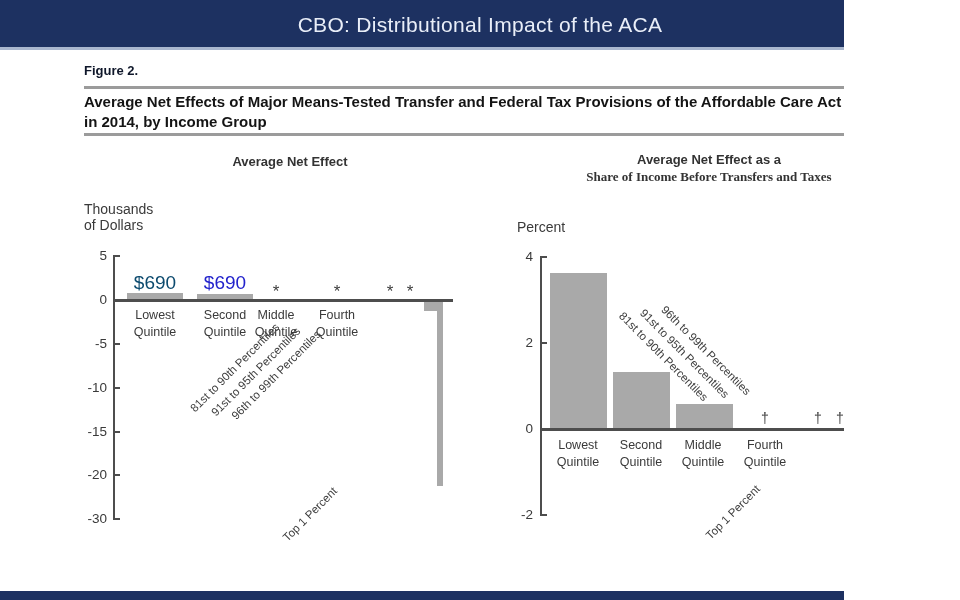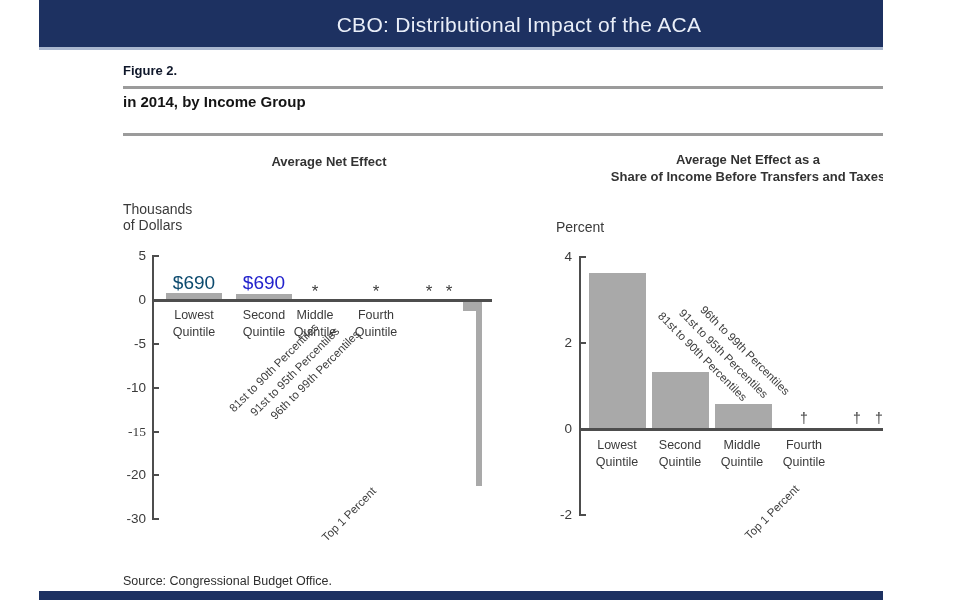--- a/index.html
+++ b/index.html
@@ -1,18 +1,18 @@
 <!DOCTYPE html>
 <html><head>
 <meta charset="utf-8">
 <style>
   html,body{margin:0;padding:0;background:#ffffff;}
   .slide{
     position:relative;width:844px;height:600px;overflow:hidden;background:#fff;
-    font-family:"Liberation Sans",sans-serif;color:#1a1a1a;margin-left:39px;
+    font-family:"Liberation Sans",sans-serif;color:#1a1a1a;
   }
   .topbar{position:absolute;left:0;top:0;width:960px;height:47px;background:#1d3161;}
   .topbar-title{
     position:absolute;left:0;top:0;width:960px;height:47px;line-height:49px;
     text-align:center;color:#e9eef8;font-size:21px;letter-spacing:.3px;
   }
   .topbar-edge{position:absolute;left:0;top:47px;width:960px;height:3px;background:#a9b7cf;}
   .bottombar{position:absolute;left:0;top:591px;width:960px;height:9px;background:#1d3161;}
   .fig-label{position:absolute;left:84px;top:63px;font-size:13px;font-weight:bold;color:#0f172a;}
   .rule{position:absolute;left:84px;width:793px;height:3px;background:#9b9b9b;}
@@ -42,39 +42,40 @@
 <div class="slide">
 
   <header class="topbar">
     <div class="topbar-title">CBO: Distributional Impact of the ACA</div>
   </header>
   <div class="topbar-edge"></div>
 
   <div class="fig-label">Figure 2.</div>
   <div class="rule rule1"></div>
   <div class="fig-title">
+    <div>Average Net Effects of Major Means-Tested Transfer and Federal Tax Provisions of the Affordable Care Act</div>
     <div>in 2014, by Income Group</div>
   </div>
   <div class="rule rule2"></div>
 
   <div>
       <div class="chart-title" style="left: 290px; top: 154px;">Average Net Effect</div>
       <div class="y-axis-label" style="left: 84px; top: 201px; white-space: pre-line;">Thousands
 of Dollars</div>
       <div class="axis-line" style="left: 113px; top: 256px; width: 2px; height: 264px;"></div>
       <div class="tick-nub" style="left: 113px; top: 255px; width: 7px; height: 2px;"></div>
       <div class="tick-label" style="left: 62px; width: 45px; top: 248px;">5</div>
       <div class="tick-nub" style="left: 113px; top: 299px; width: 7px; height: 2px;"></div>
       <div class="tick-label" style="left: 62px; width: 45px; top: 292px;">0</div>
       <div class="tick-nub" style="left: 113px; top: 343px; width: 7px; height: 2px;"></div>
       <div class="tick-label" style="left: 62px; width: 45px; top: 336px;">-5</div>
       <div class="tick-nub" style="left: 113px; top: 387px; width: 7px; height: 2px;"></div>
       <div class="tick-label" style="left: 62px; width: 45px; top: 380px;">-10</div>
       <div class="tick-nub" style="left: 113px; top: 431px; width: 7px; height: 2px;"></div>
-      <div class="tick-label" style="left: 62px; width: 45px; top: 424px; font-family: Liberation Serif, serif;">-15</div>
+      <div class="tick-label" style="left: 62px; width: 45px; top: 424px;">-15</div>
       <div class="tick-nub" style="left: 113px; top: 474px; width: 7px; height: 2px;"></div>
       <div class="tick-label" style="left: 62px; width: 45px; top: 467px;">-20</div>
       <div class="tick-nub" style="left: 113px; top: 518px; width: 7px; height: 2px;"></div>
       <div class="tick-label" style="left: 62px; width: 45px; top: 511px;">-30</div>
       <div class="zero-line" style="left: 113px; top: 299px; width: 340px; height: 3px;"></div>
       <div class="bar" style="left: 127px; top: 293px; width: 56px; height: 6px; background: rgb(169, 169, 169);"></div>
       <div class="bar" style="left: 197px; top: 294px; width: 56px; height: 5px; background: rgb(169, 169, 169);"></div>
       <div class="bar" style="left: 424px; top: 302px; width: 13px; height: 9px; background: rgb(169, 169, 169);"></div>
       <div class="bar" style="left: 437px; top: 302px; width: 6px; height: 184px; background: rgb(169, 169, 169);"></div>
       <div class="value-label" style="left: 155px; top: 272px; color: #0c4a6e;">$690</div>
@@ -91,21 +92,21 @@
 Quintile</div>
       <div class="cat-label" style="left: 337px; top: 307px;">Fourth
 Quintile</div>
       <div class="rot-label" style="right: 567px; top: 318px; transform: rotate(-45deg);">81st to 90th Percentiles</div>
       <div class="rot-label" style="right: 546px; top: 322px; transform: rotate(-45deg);">91st to 95th Percentiles</div>
       <div class="rot-label" style="right: 525px; top: 325px; transform: rotate(-45deg);">96th to 99th Percentiles</div>
       <div class="rot-label" style="right: 509px; top: 482px; transform: rotate(-45deg);">Top 1 Percent</div>
     </div>
   <div>
       <div class="chart-title" style="left: 709px; top: 152px;">Average Net Effect as a</div>
-      <div class="chart-title" style="left: 709px; top: 169px;">Share of Income Before Transfers and Taxes</div>
+      <div class="chart-title" style="left: 709px; top: 169px; font-family: Liberation Serif, serif;">Share of Income Before Transfers and Taxes</div>
       <div class="y-axis-label" style="left: 517px; top: 219px; white-space: pre-line;">Percent</div>
       <div class="axis-line" style="left: 540px; top: 257px; width: 2px; height: 259px;"></div>
       <div class="tick-nub" style="left: 540px; top: 256px; width: 7px; height: 2px;"></div>
       <div class="tick-label" style="left: 488px; width: 45px; top: 249px;">4</div>
       <div class="tick-nub" style="left: 540px; top: 342px; width: 7px; height: 2px;"></div>
       <div class="tick-label" style="left: 488px; width: 45px; top: 335px;">2</div>
       <div class="tick-nub" style="left: 540px; top: 428px; width: 7px; height: 2px;"></div>
       <div class="tick-label" style="left: 488px; width: 45px; top: 421px;">0</div>
       <div class="tick-nub" style="left: 540px; top: 514px; width: 7px; height: 2px;"></div>
       <div class="tick-label" style="left: 488px; width: 45px; top: 507px;">-2</div>
@@ -125,16 +126,15 @@
       <div class="cat-label" style="left: 703px; top: 437px;">Middle
 Quintile</div>
       <div class="cat-label" style="left: 765px; top: 437px;">Fourth
 Quintile</div>
       <div class="rot-label" style="right: 138px; top: 392px; transform: rotate(45deg);">81st to 90th Percentiles</div>
       <div class="rot-label" style="right: 117px; top: 389px; transform: rotate(45deg);">91st to 95th Percentiles</div>
       <div class="rot-label" style="right: 95px; top: 386px; transform: rotate(45deg);">96th to 99th Percentiles</div>
       <div class="rot-label" style="right: 86px; top: 480px; transform: rotate(-45deg);">Top 1 Percent</div>
     </div>
 
-  <div class="source">Source: Congressional Budget Office.</div>
 
   <div class="bottombar"></div>
 </div>
 
 </body></html>

